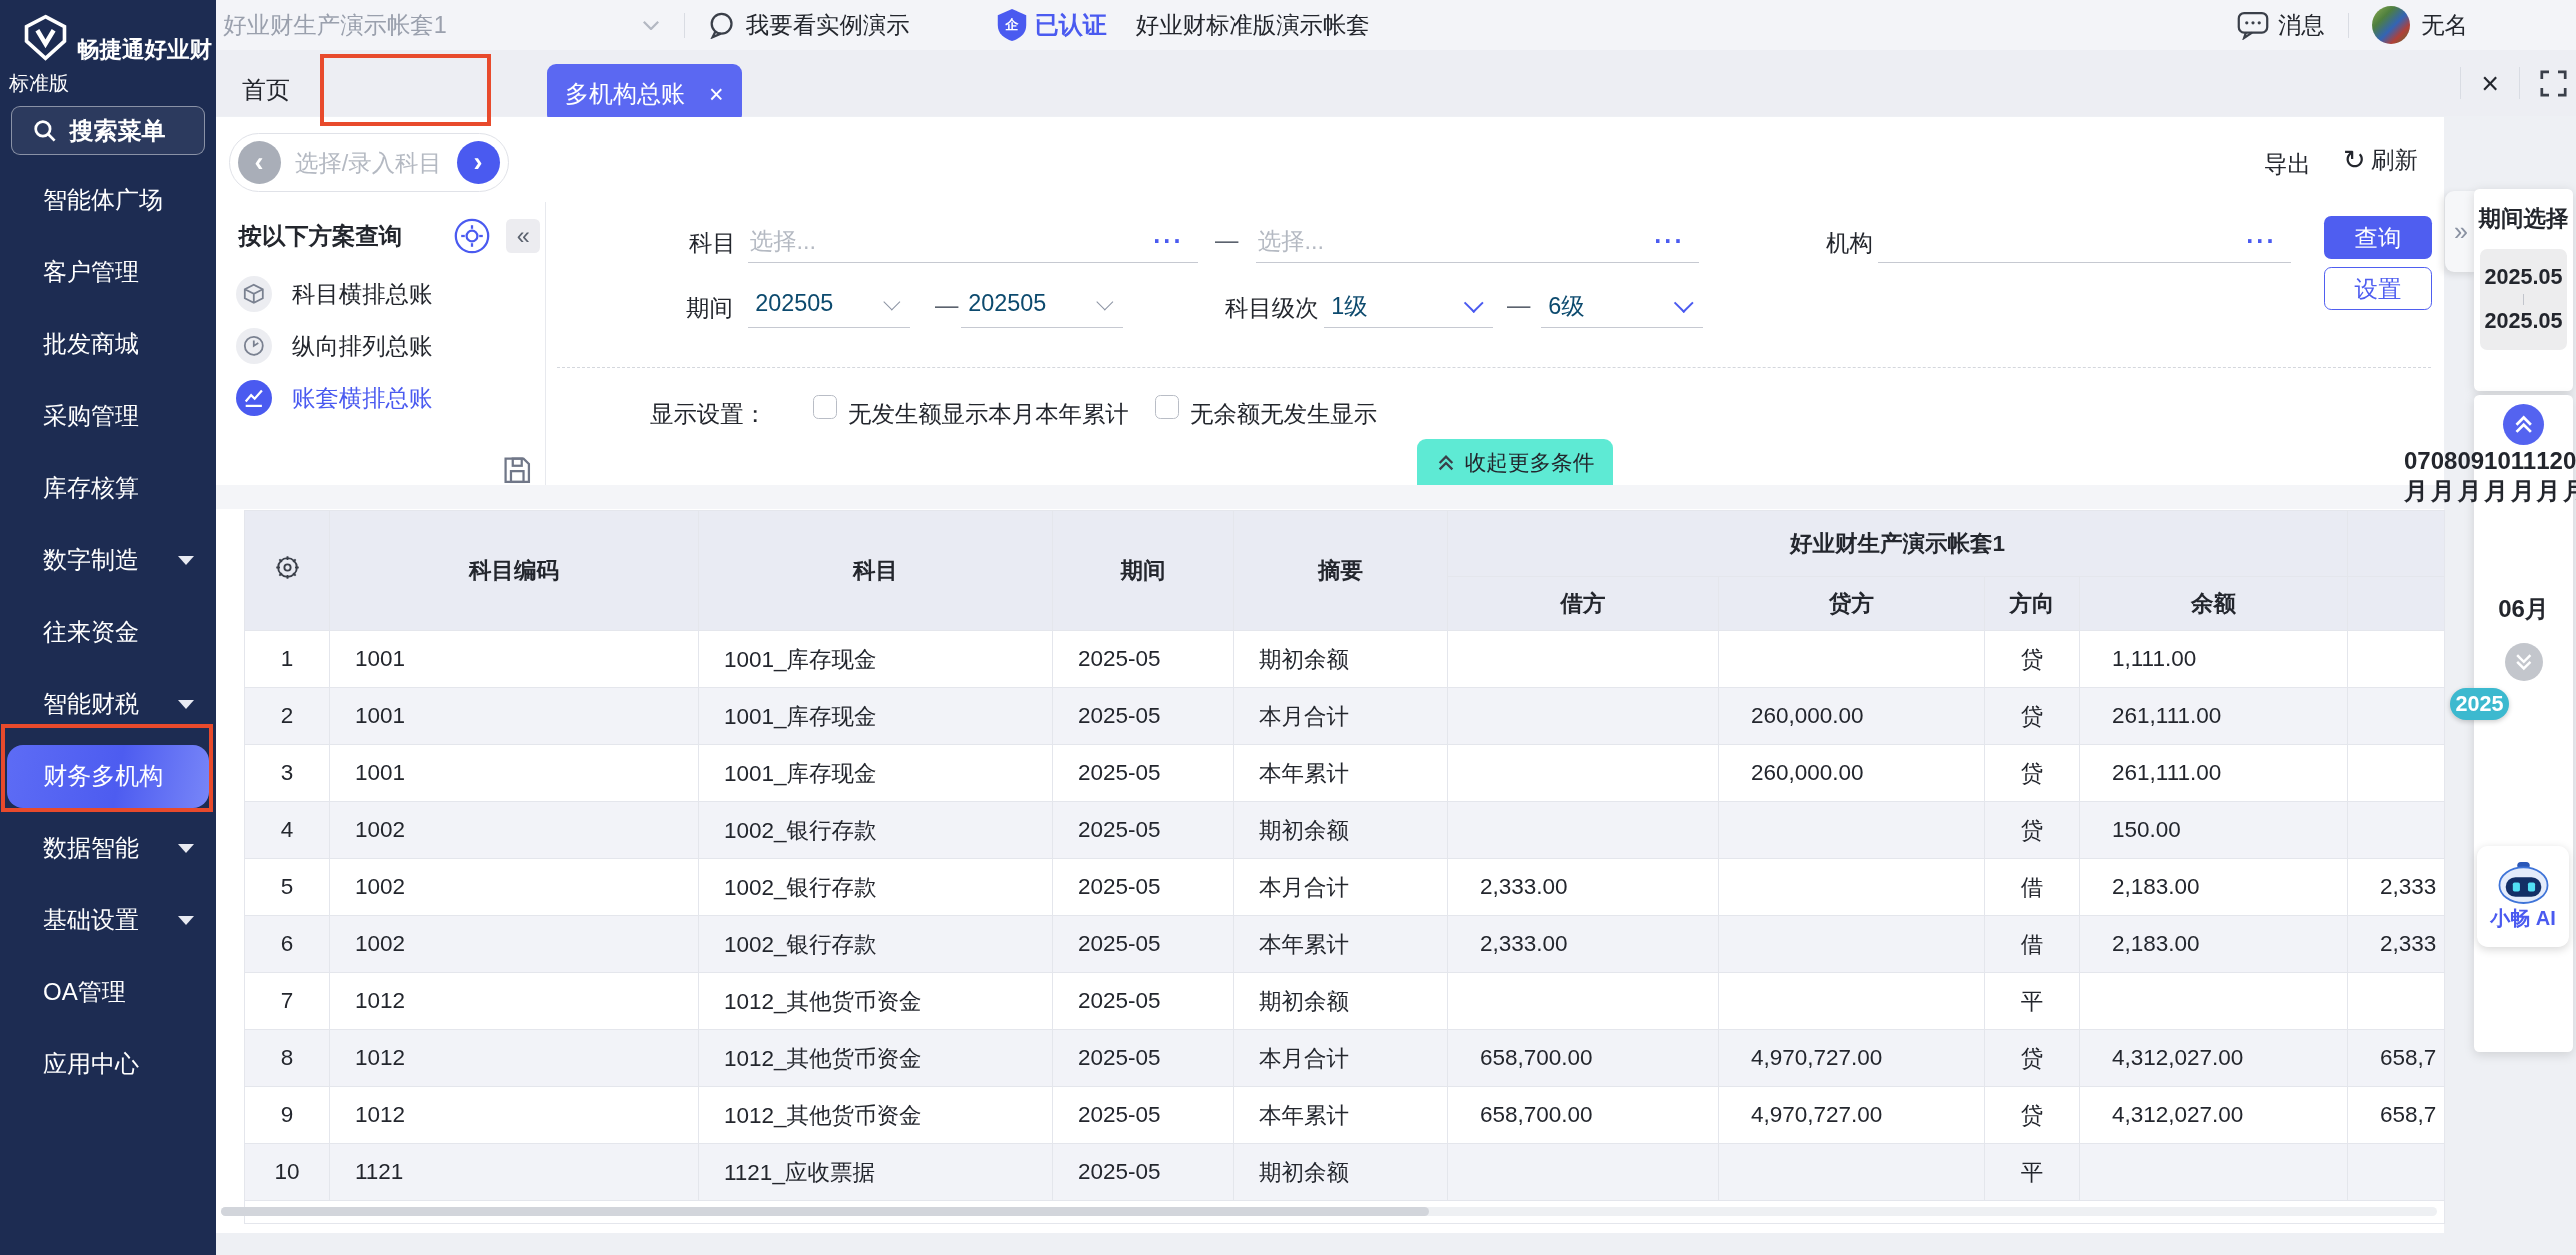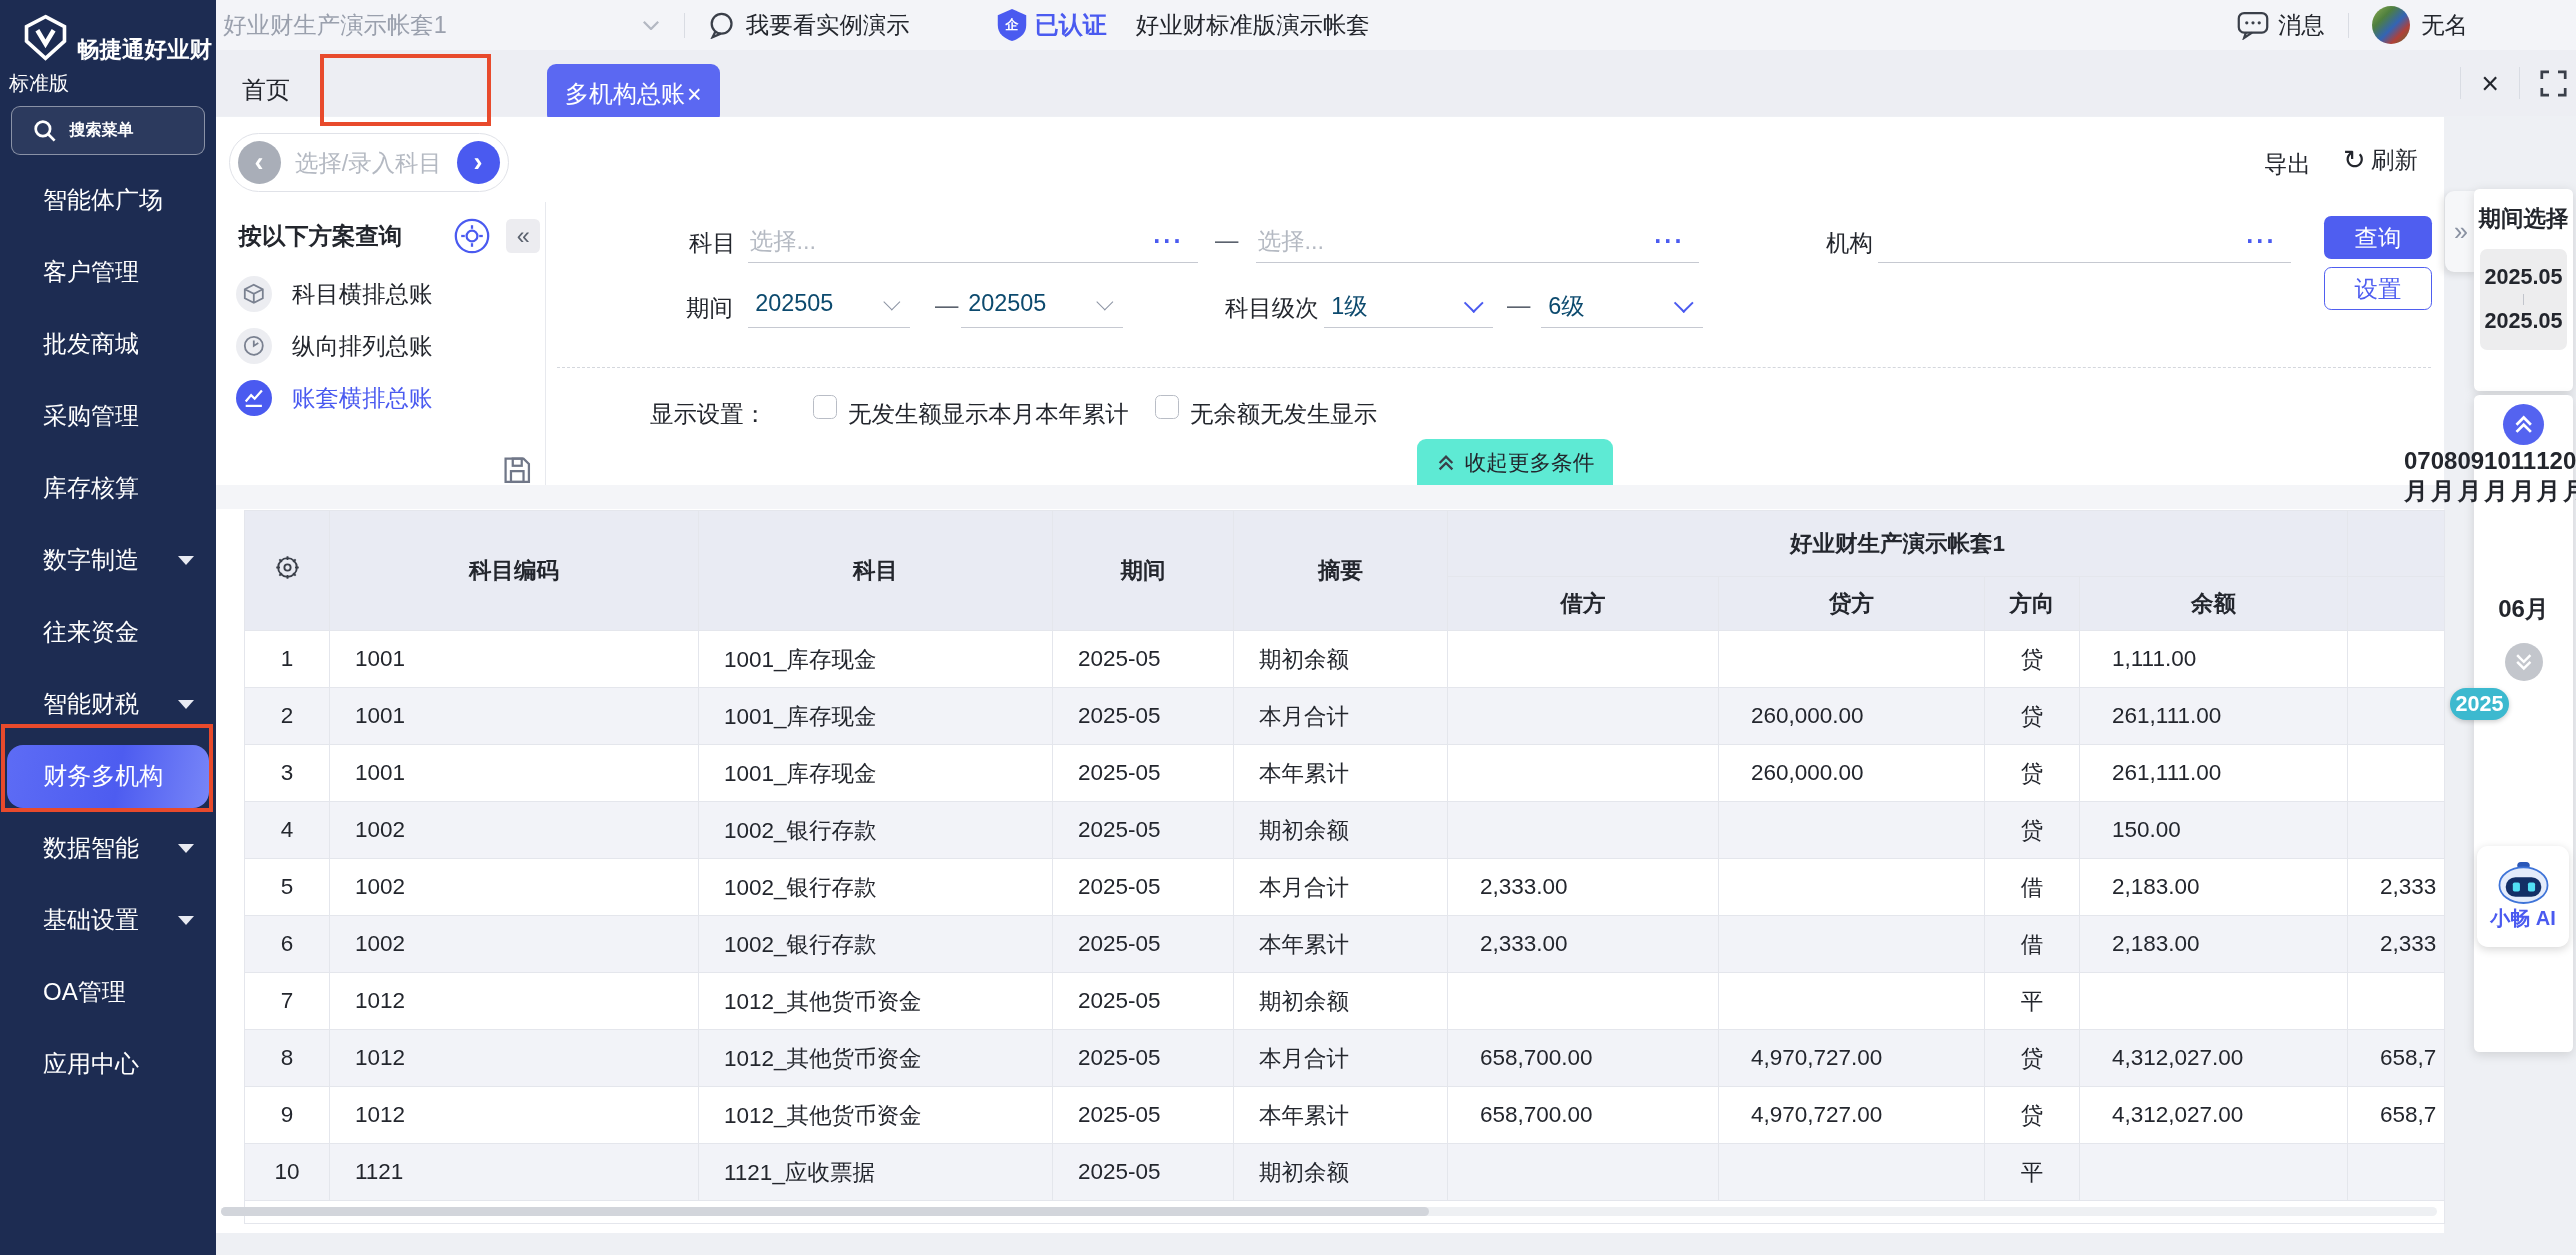--- a/index.html
+++ b/index.html
@@ -6,21 +6,21 @@
   html,body{width:2576px;height:1256px}
   body{font-family:"Liberation Sans","DejaVu Sans",sans-serif;background:#eef0f4;overflow:hidden;color:#23262d}
   .screen{position:relative;width:2576px;height:1256px;overflow:hidden}
   
   .sidebar{position:absolute;left:0;top:0;width:216px;height:1256px;background:#1d2c52;z-index:40}
   .logo-row{position:relative;height:101px}
   .logo-ic{position:absolute;left:21.6px;top:14.4px}
   .logo-title{position:absolute;left:77px;top:34px;color:#fff;font-size:22.5px;font-weight:bold;white-space:nowrap}
   .logo-sub{position:absolute;left:9px;top:70px;color:#fff;font-size:20px}
   .search-pill{margin:5.4px 10.8px 0;height:49px;border:0.9px solid rgba(255,255,255,.45);background:rgba(255,255,255,.07);border-radius:9px;display:flex;align-items:center;gap:12.6px;padding-left:21.6px;cursor:pointer}
-  .search-pill span{color:#fff;font-size:16px;font-weight:600}
+  .search-pill span{color:#fff;font-size:24px;font-weight:600}
   .menu{margin-top:9px}
   .m-item{height:72px;display:flex;align-items:center;padding:0 21.6px 0 43px;color:#fff;font-size:24px;cursor:pointer;white-space:nowrap}
   .m-item .caret{margin-left:auto;width:0;height:0;border-left:8px solid transparent;border-right:8px solid transparent;border-top:9px solid #e8eaf2}
   .m-item.active{height:63px;margin:4.5px 7.2px;padding-left:36px;border-radius:16px;background:linear-gradient(100deg,#5d6cf5 0%,#4d5cf0 55%,#7886f8 100%)}
   
   .red-frame{position:absolute;border:4.5px solid #e84a2c;z-index:90;pointer-events:none}
   #frame-tab{left:320px;top:54px;width:171px;height:72px}
   #frame-side{left:0.9px;top:724px;width:212px;height:88px}
   
   .topbar{position:absolute;left:216px;top:0;width:2360px;height:50px;background:#f3f4f8;display:flex;align-items:center;padding:0 108px 0 7.2px}
@@ -33,21 +33,21 @@
   .verify span{color:#4a5af0;font-size:24px;font-weight:bold}
   .acct-name{margin-left:29px;font-size:23.4px;white-space:nowrap}
   .tb-spacer{flex:1}
   .msgs{display:flex;align-items:center;gap:9px;cursor:pointer}
   .msgs span{font-size:23.4px}
   .avatar{width:38px;height:38px;border-radius:50%;background:linear-gradient(135deg,#8fae52 0%,#4e7f3f 30%,#3364b5 55%,#b04038 75%,#53702f 100%);cursor:pointer}
   .user-name{margin-left:10.8px;font-size:23.4px}
   
   .tabbar{position:absolute;left:216px;top:50px;width:2360px;height:66px;background:#edeef3}
   .tab-home{position:absolute;left:26px;top:14.4px;height:52px;display:flex;align-items:center;font-size:24px;cursor:pointer}
-  .tab-active{position:absolute;left:331px;top:14.4px;height:60px;padding:0 18px;border-radius:9px;background:#5b68f2;color:#fff;display:flex;align-items:center;gap:2px;font-size:24px;cursor:pointer}
+  .tab-active{position:absolute;left:331px;top:14.4px;height:60px;padding:0 18px;border-radius:9px;background:#5b68f2;color:#fff;display:flex;align-items:center;gap:24px;font-size:24px;cursor:pointer}
   .tab-active .x{font-size:25px;line-height:1;cursor:pointer}
   .tabbar-right{position:absolute;right:9px;top:0;height:66px;display:flex;align-items:center;gap:20px}
   .tabbar-right .vdiv{margin:0}
   .tb-close{font-size:30.5px;color:#23262d;cursor:pointer;line-height:1}
   
   .content{position:absolute;left:216px;top:117px;width:2228px;height:1116px;background:#fff}
   .subj-pill{position:absolute;left:12.6px;top:16px;width:280px;height:59px;border:1.8px solid #e0e2e8;border-radius:30.5px;background:#fff;display:flex;align-items:center;padding:0 8px}
   .circ{width:43px;height:43px;border-radius:50%;display:flex;align-items:center;justify-content:center;color:#fff;font-size:27px;font-weight:bold;cursor:pointer;flex:none}
   .circ.gray{background:#a9aeb8}
   .circ.blue{background:#4a5af0;margin-left:auto}

